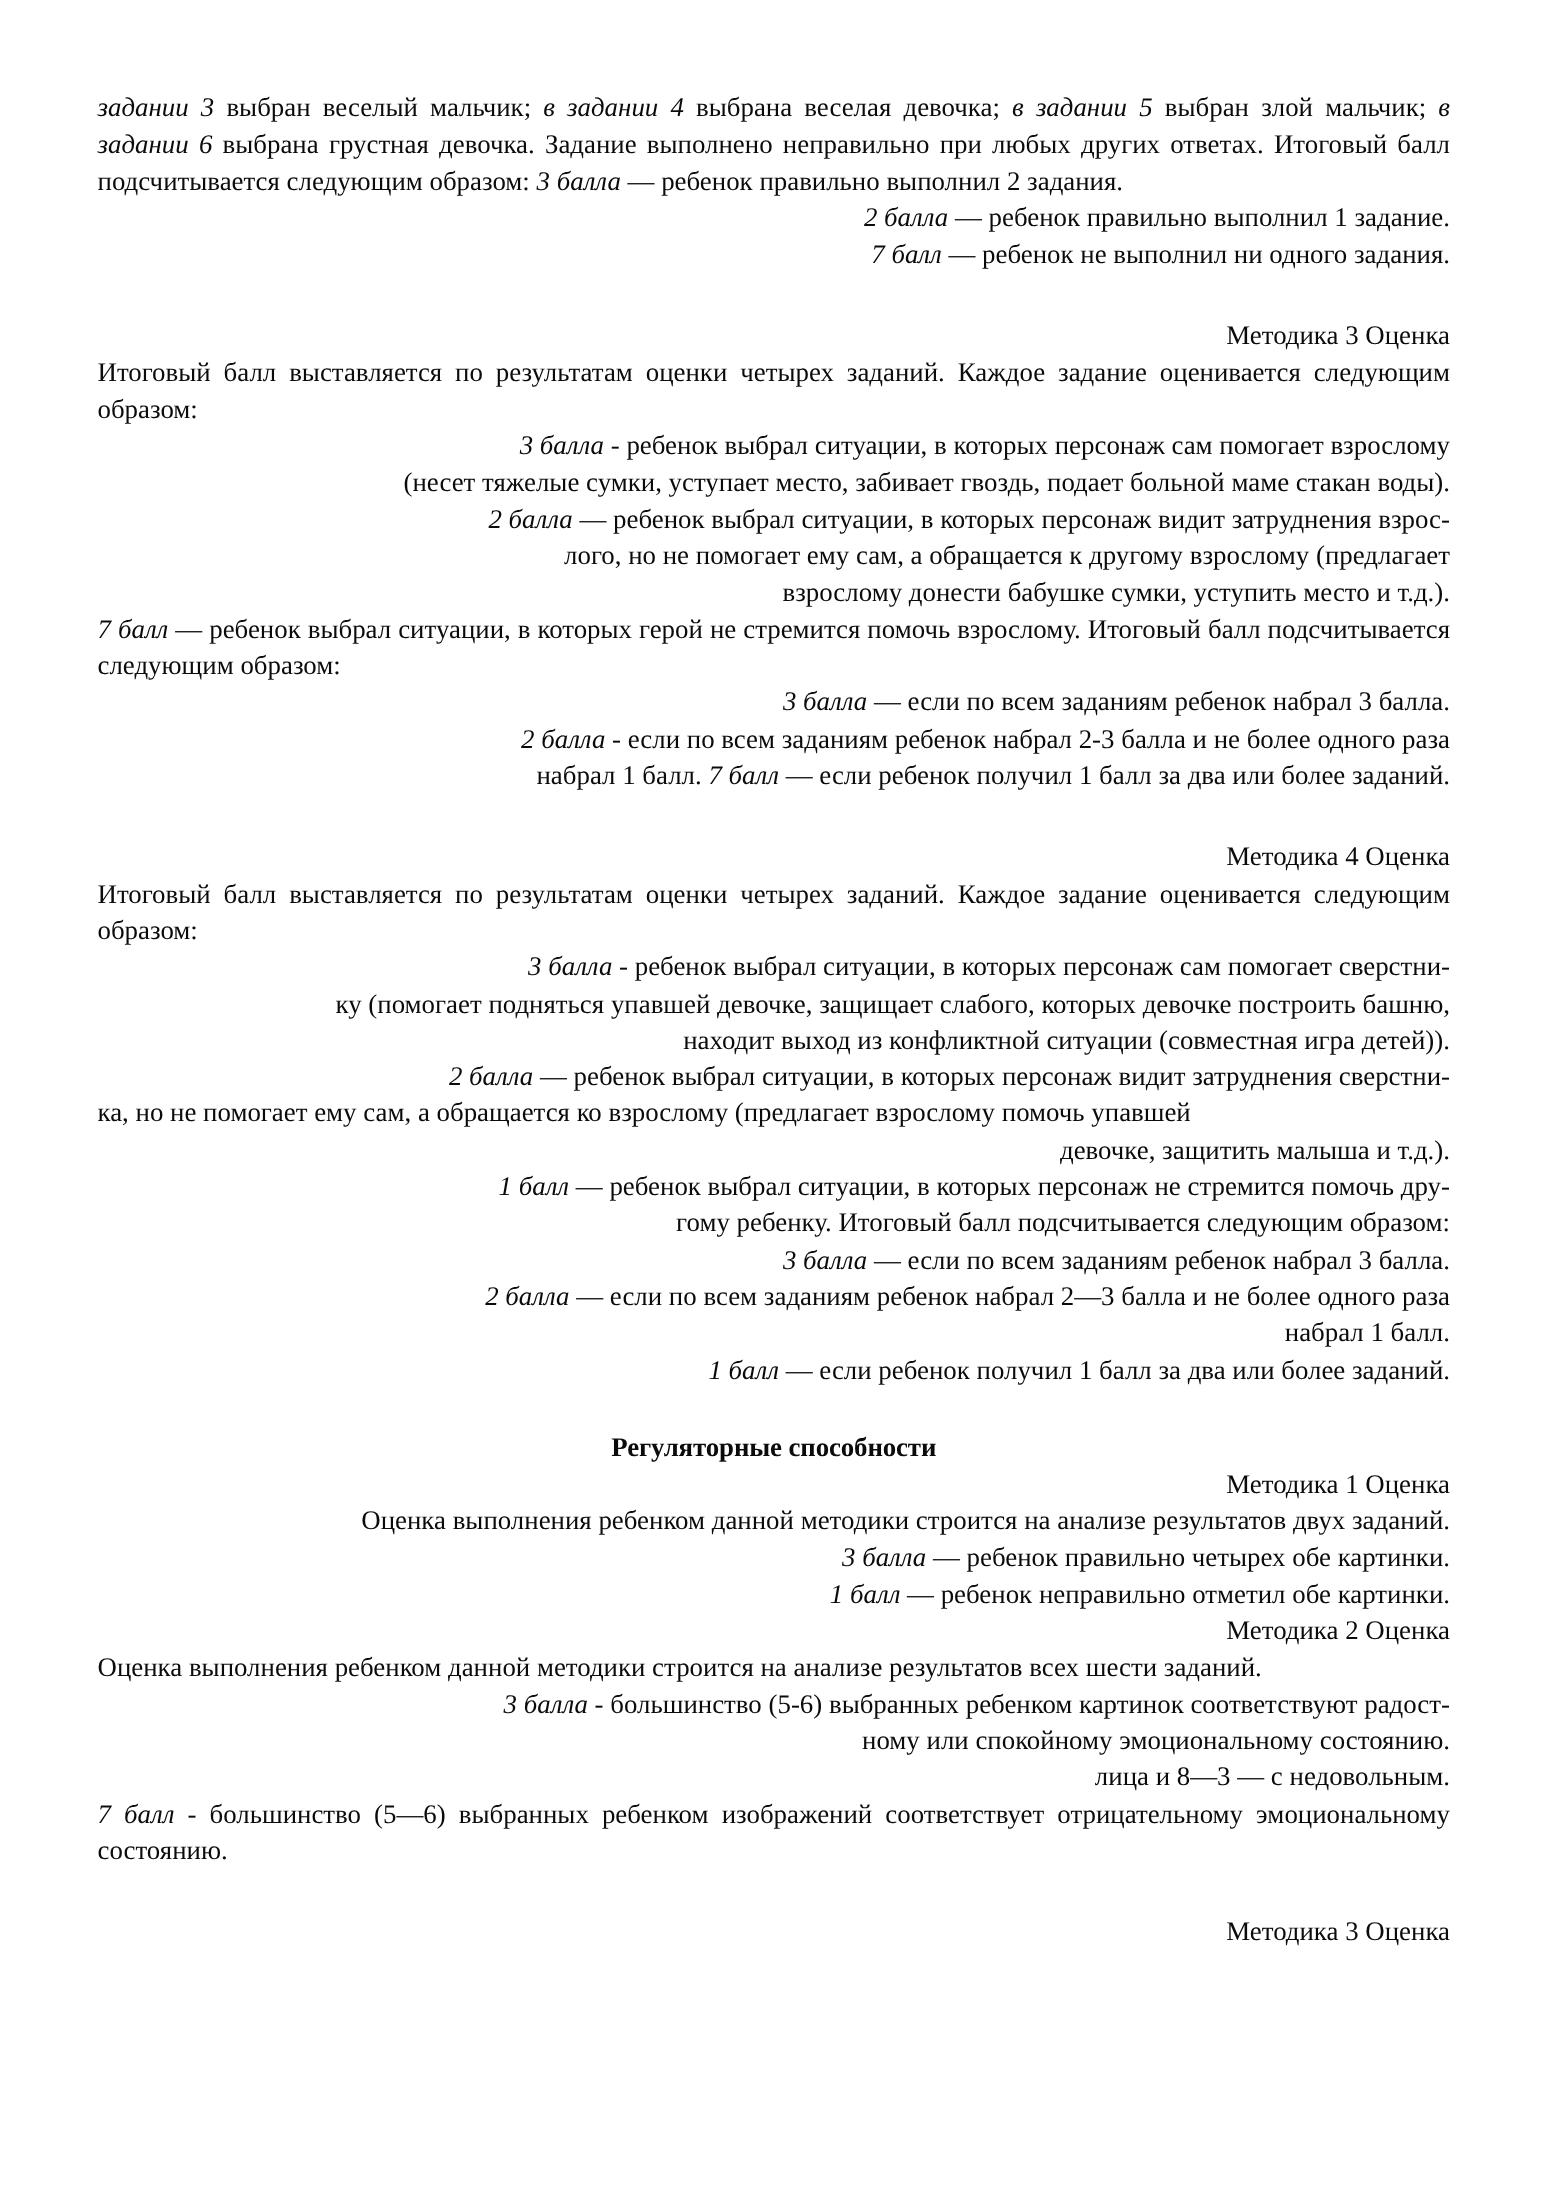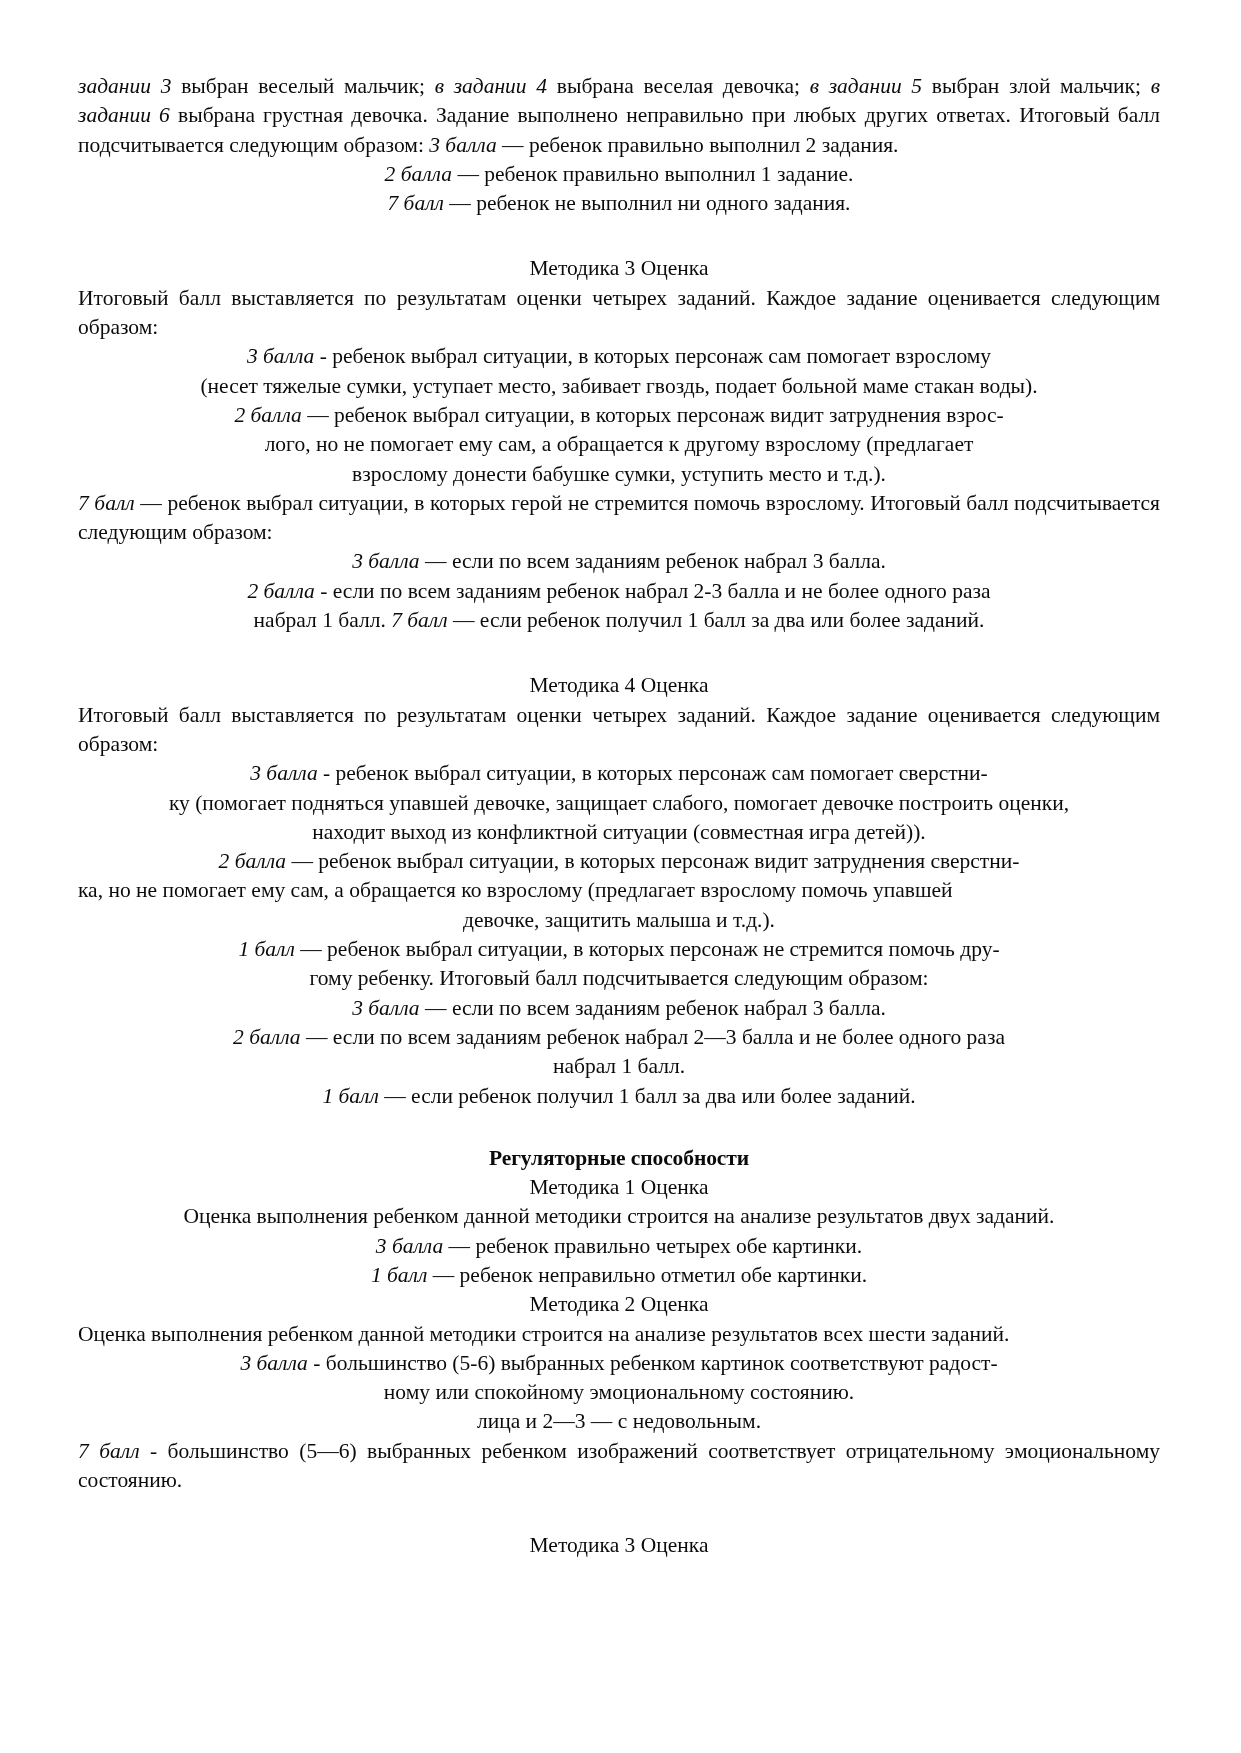--- a/index.html
+++ b/index.html
@@ -24,21 +24,21 @@
     width: 1082px;
     font-size: 21.5px;
     line-height: 29.3px;
   }
   .para {
     margin: 0;
     text-align: justify;
     text-justify: inter-word;
   }
   .para.left {
-    text-align: center;
+    text-align: right;
   }
   .para em {
     font-style: italic;
   }
   .heading-bold {
     margin: 0;
     font-weight: bold;
     text-align: center;
     letter-spacing: -0.1px;
   }
@@ -62,39 +62,39 @@
       <p class="para left"><span>лого, но не помогает ему сам, а обращается к другому взрослому (предлагает</span></p>
       <p class="para left"><span>взрослому донести бабушке сумки, уступить место и т.д.).</span></p>
       <p class="para"><em>7 балл </em><span>— ребенок выбрал ситуации, в которых герой не стремится помочь взрослому. Итоговый балл подсчитывается следующим образом:</span></p>
       <p class="para left"><em>3 балла </em><span>— если по всем заданиям ребенок набрал 3 балла.</span></p>
       <p class="para left"><em>2 балла </em><span>- если по всем заданиям ребенок набрал 2-3 балла и не более одного раза</span></p>
       <p class="para left"><span>набрал 1 балл. </span><em>7 балл </em><span>— если ребенок получил 1 балл за два или более заданий.</span></p>
       <div class="gap-lg"></div>
       <p class="para left"><span>Методика 4 Оценка</span></p>
       <p class="para"><span>Итоговый балл выставляется по результатам оценки четырех заданий. Каждое задание оценивается следующим образом:</span></p>
       <p class="para left"><em>3 балла </em><span>- ребенок выбрал ситуации, в которых персонаж сам помогает сверстни-</span></p>
-      <p class="para left"><span>ку (помогает подняться упавшей девочке, защищает слабого, помогает девочке построить оценки,</span></p>
+      <p class="para left"><span>ку (помогает подняться упавшей девочке, защищает слабого, которых девочке построить башню,</span></p>
       <p class="para left"><span>находит выход из конфликтной ситуации (совместная игра детей)).</span></p>
       <p class="para left"><em>2 балла </em><span>— ребенок выбрал ситуации, в которых персонаж видит затруднения сверстни-</span></p>
       <p class="para"><span>ка, но не помогает ему сам, а обращается ко взрослому (предлагает взрослому помочь упавшей</span></p>
       <p class="para left"><span>девочке, защитить малыша и т.д.).</span></p>
       <p class="para left"><em>1 балл </em><span>— ребенок выбрал ситуации, в которых персонаж не стремится помочь дру-</span></p>
       <p class="para left"><span>гому ребенку. Итоговый балл подсчитывается следующим образом:</span></p>
       <p class="para left"><em>3 балла </em><span>— если по всем заданиям ребенок набрал 3 балла.</span></p>
       <p class="para left"><em>2 балла </em><span>— если по всем заданиям ребенок набрал 2—3 балла и не более одного раза</span></p>
       <p class="para left"><span>набрал 1 балл.</span></p>
       <p class="para left"><em>1 балл </em><span>— если ребенок получил 1 балл за два или более заданий.</span></p>
       <div class="gap-md"></div>
       <div class="heading-bold">Регуляторные способности</div>
       <p class="para left"><span>Методика 1 Оценка</span></p>
       <p class="para left"><span>Оценка выполнения ребенком данной методики строится на анализе результатов двух заданий.</span></p>
       <p class="para left"><em>3 балла </em><span>— ребенок правильно четырех обе картинки.</span></p>
       <p class="para left"><em>1 балл </em><span>— ребенок неправильно отметил обе картинки.</span></p>
       <p class="para left"><span>Методика 2 Оценка</span></p>
       <p class="para"><span>Оценка выполнения ребенком данной методики строится на анализе результатов всех шести заданий.</span></p>
       <p class="para left"><em>3 балла </em><span>- большинство (5-6) выбранных ребенком картинок соответствуют радост-</span></p>
       <p class="para left"><span>ному или спокойному эмоциональному состоянию.</span></p>
-      <p class="para left"><span>лица и 2—3 — с недовольным.</span></p>
+      <p class="para left"><span>лица и 8—3 — с недовольным.</span></p>
       <p class="para"><em>7 балл </em><span>- большинство (5—6) выбранных ребенком изображений соответствует отрицательному эмоциональному состоянию.</span></p>
       <div class="gap-lg"></div>
       <p class="para left"><span>Методика 3 Оценка</span></p>
     </div>
 </div>
 
 </body></html>

